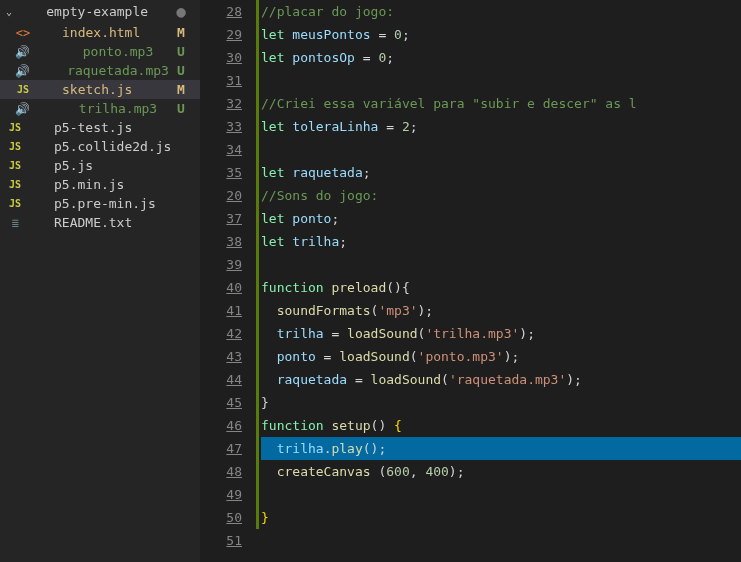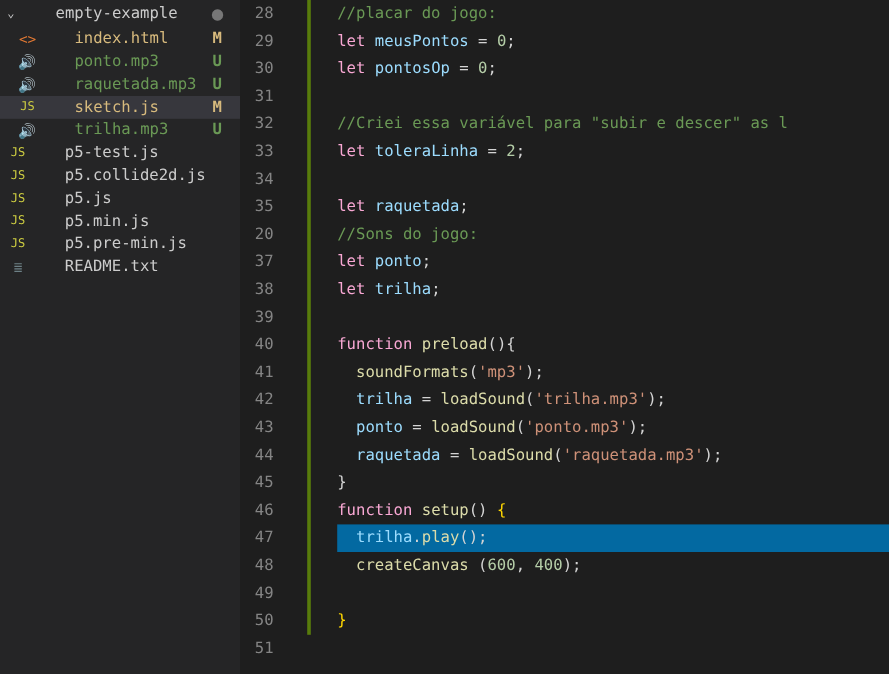--- a/index.html
+++ b/index.html
@@ -68,74 +68,75 @@
   .file-status {
     width: 14px;
     text-align: center;
     font-weight: bold;
     flex-shrink: 0;
     padding-right: 6px;
   }
   .status-M { color: #d7ba7d; }
   .status-U { color: #6a9955; }
   .text-modified { color: #d7ba7d; }
-  .text-untracked { color: #6a9955; }
+  .text-untracked { color: #6a9955; text-align: center; }
   .text-normal { color: #cccccc; }
   .icon-html { color: #e37933; }
   .icon-audio { color: #a074c4; }
-  .icon-js { color: #cbcb41; font-weight: normal; font-size: 10px; }
+  .icon-js { color: #cbcb41; font-weight: bold; font-size: 10px; }
   .icon-txt { color: #6d8086; }
   .root-files .file-item {
     padding-left: 6px;
   }
   .editor {
     flex: 1;
     display: flex;
     background: #1e1e1e;
     overflow: hidden;
   }
   .gutter {
     width: 56px;
     text-align: right;
-    padding-right: 28px;
+    padding-right: 14px;
     color: #858585;
     flex-shrink: 0;
     box-sizing: border-box;
+    text-decoration: underline;
   }
   .line-no {
     height: 23px;
     line-height: 23px;
   }
   .gutter-border {
     width: 1px;
     flex-shrink: 0;
     position: relative;
   }
   .gutter-strip {
     position: absolute;
     left: 0;
     width: 3px;
     background: #587c0c;
   }
   .code {
     flex: 1;
-    padding-left: 24px;
+    padding-left: 4px;
     overflow: hidden;
     border-radius: 24px;
   }
   .code-line {
     height: 23px;
     line-height: 23px;
     white-space: pre;
   }
   .code-line.current {
     background: #0369a1;
   }
   .c1 { color: #6a9955; } 
-  .ck { color: #f9a8d4; } 
+  .ck { color: #86efac; } 
   .cv { color: #9cdcfe; } 
   .cn { color: #b5cea8; } 
   .cf { color: #dcdcaa; } 
   .cs { color: #ce9178; } 
   .cp { color: #d4d4d4; } 
   .cb { color: #ffd700; } 
 </style>
 </head>
 <body>
 

